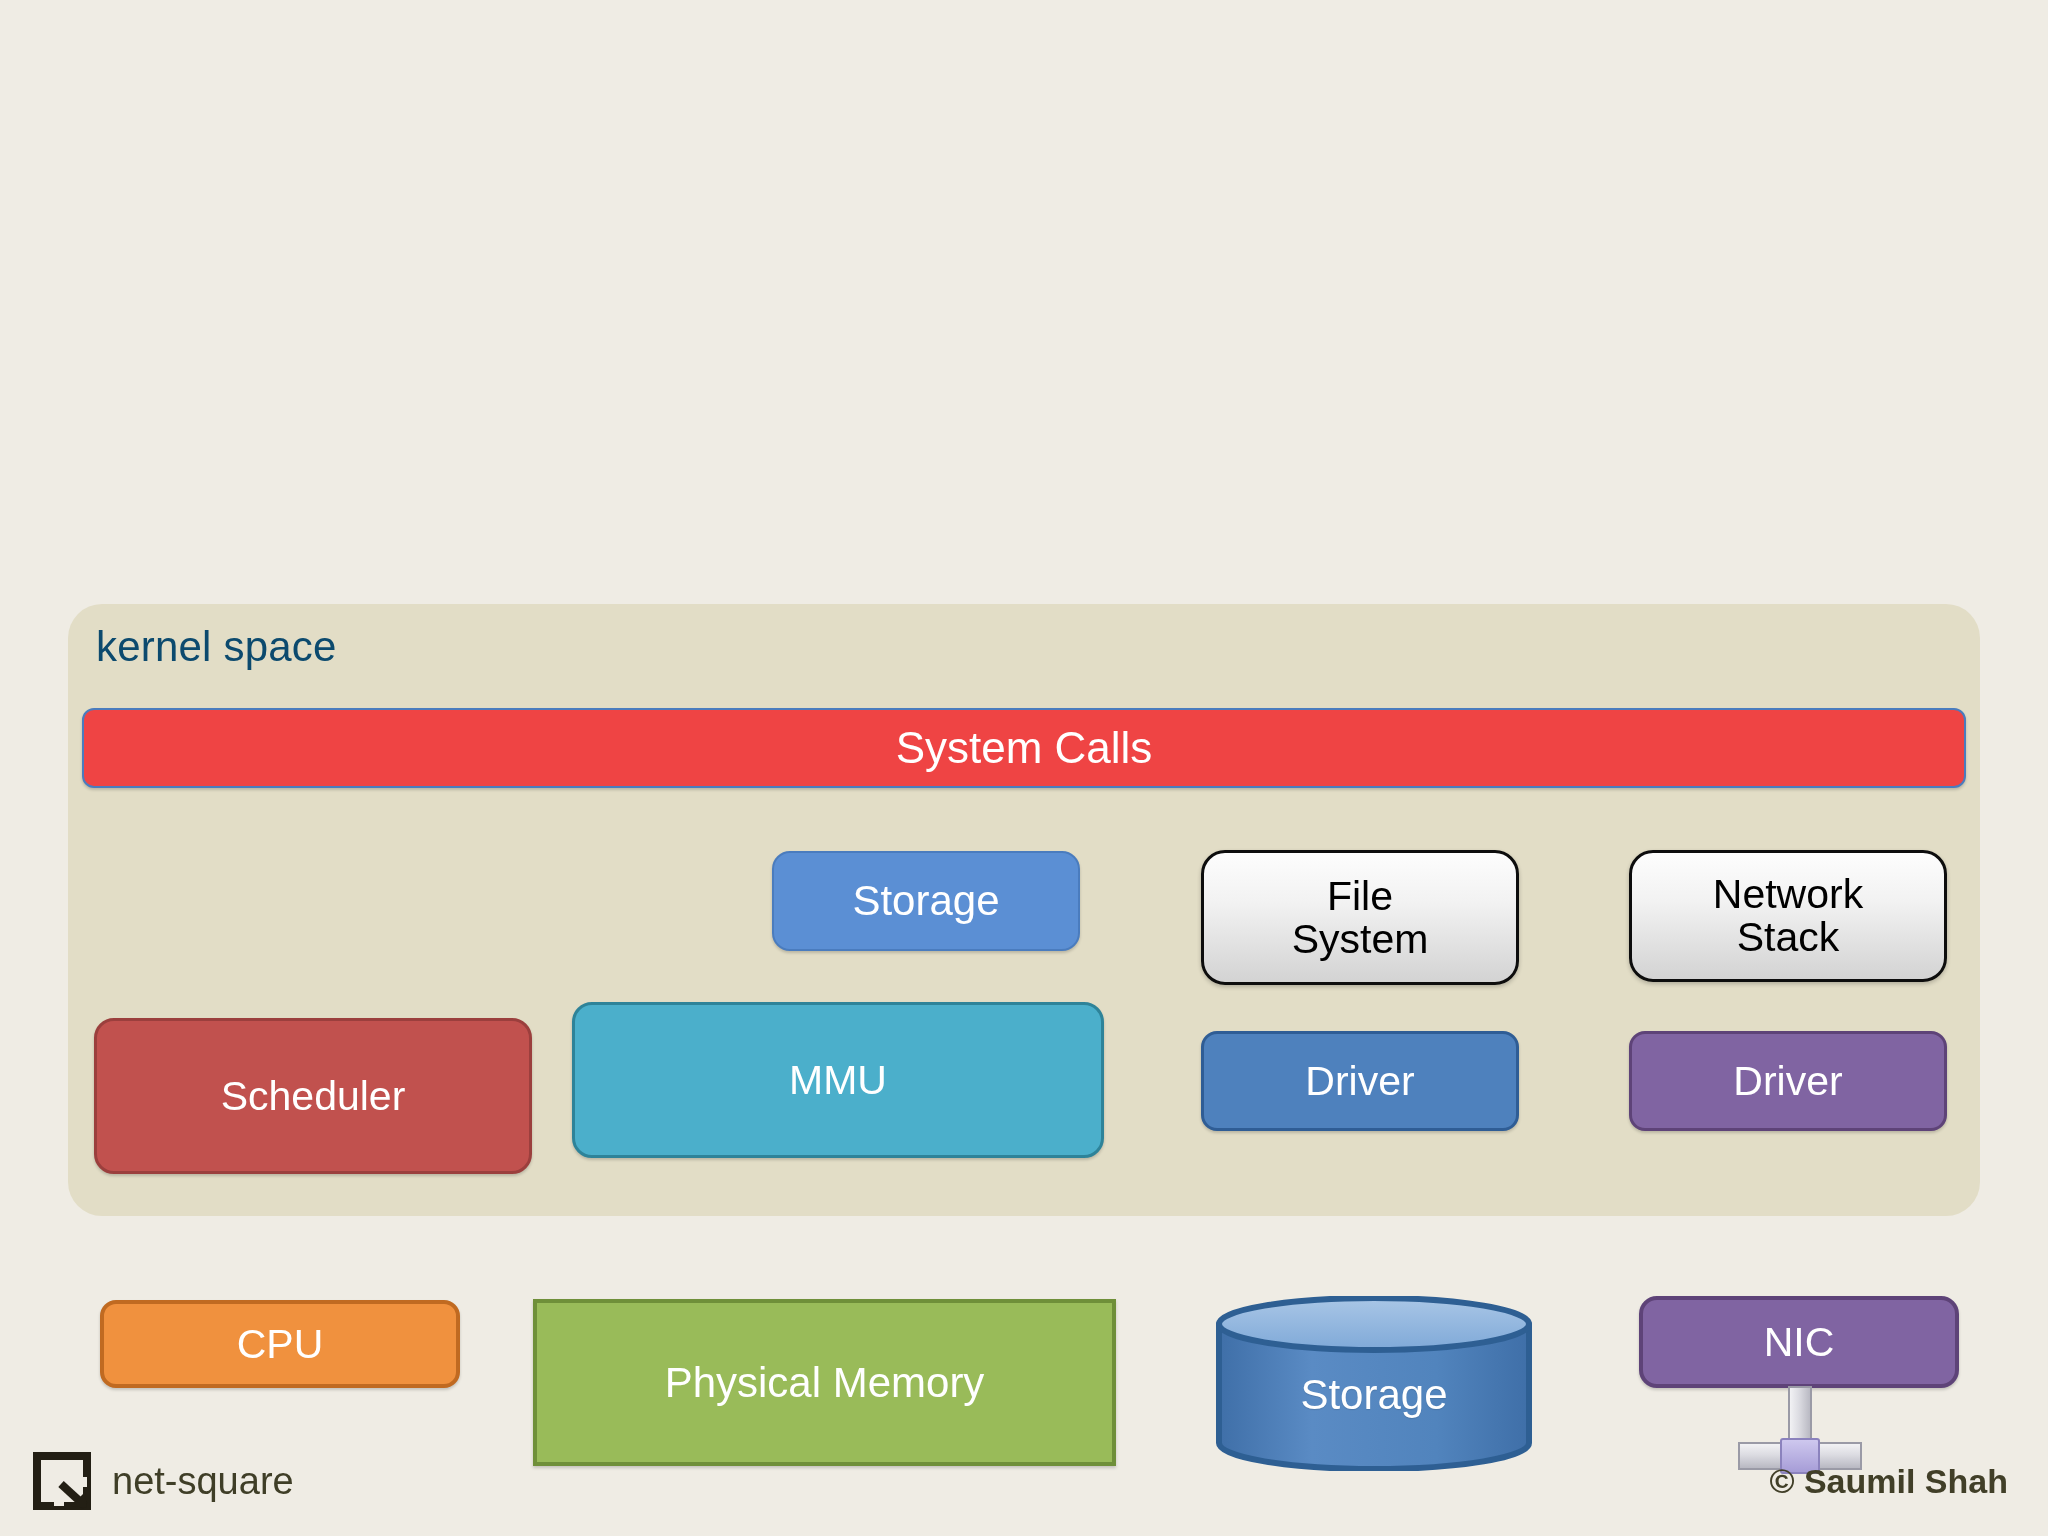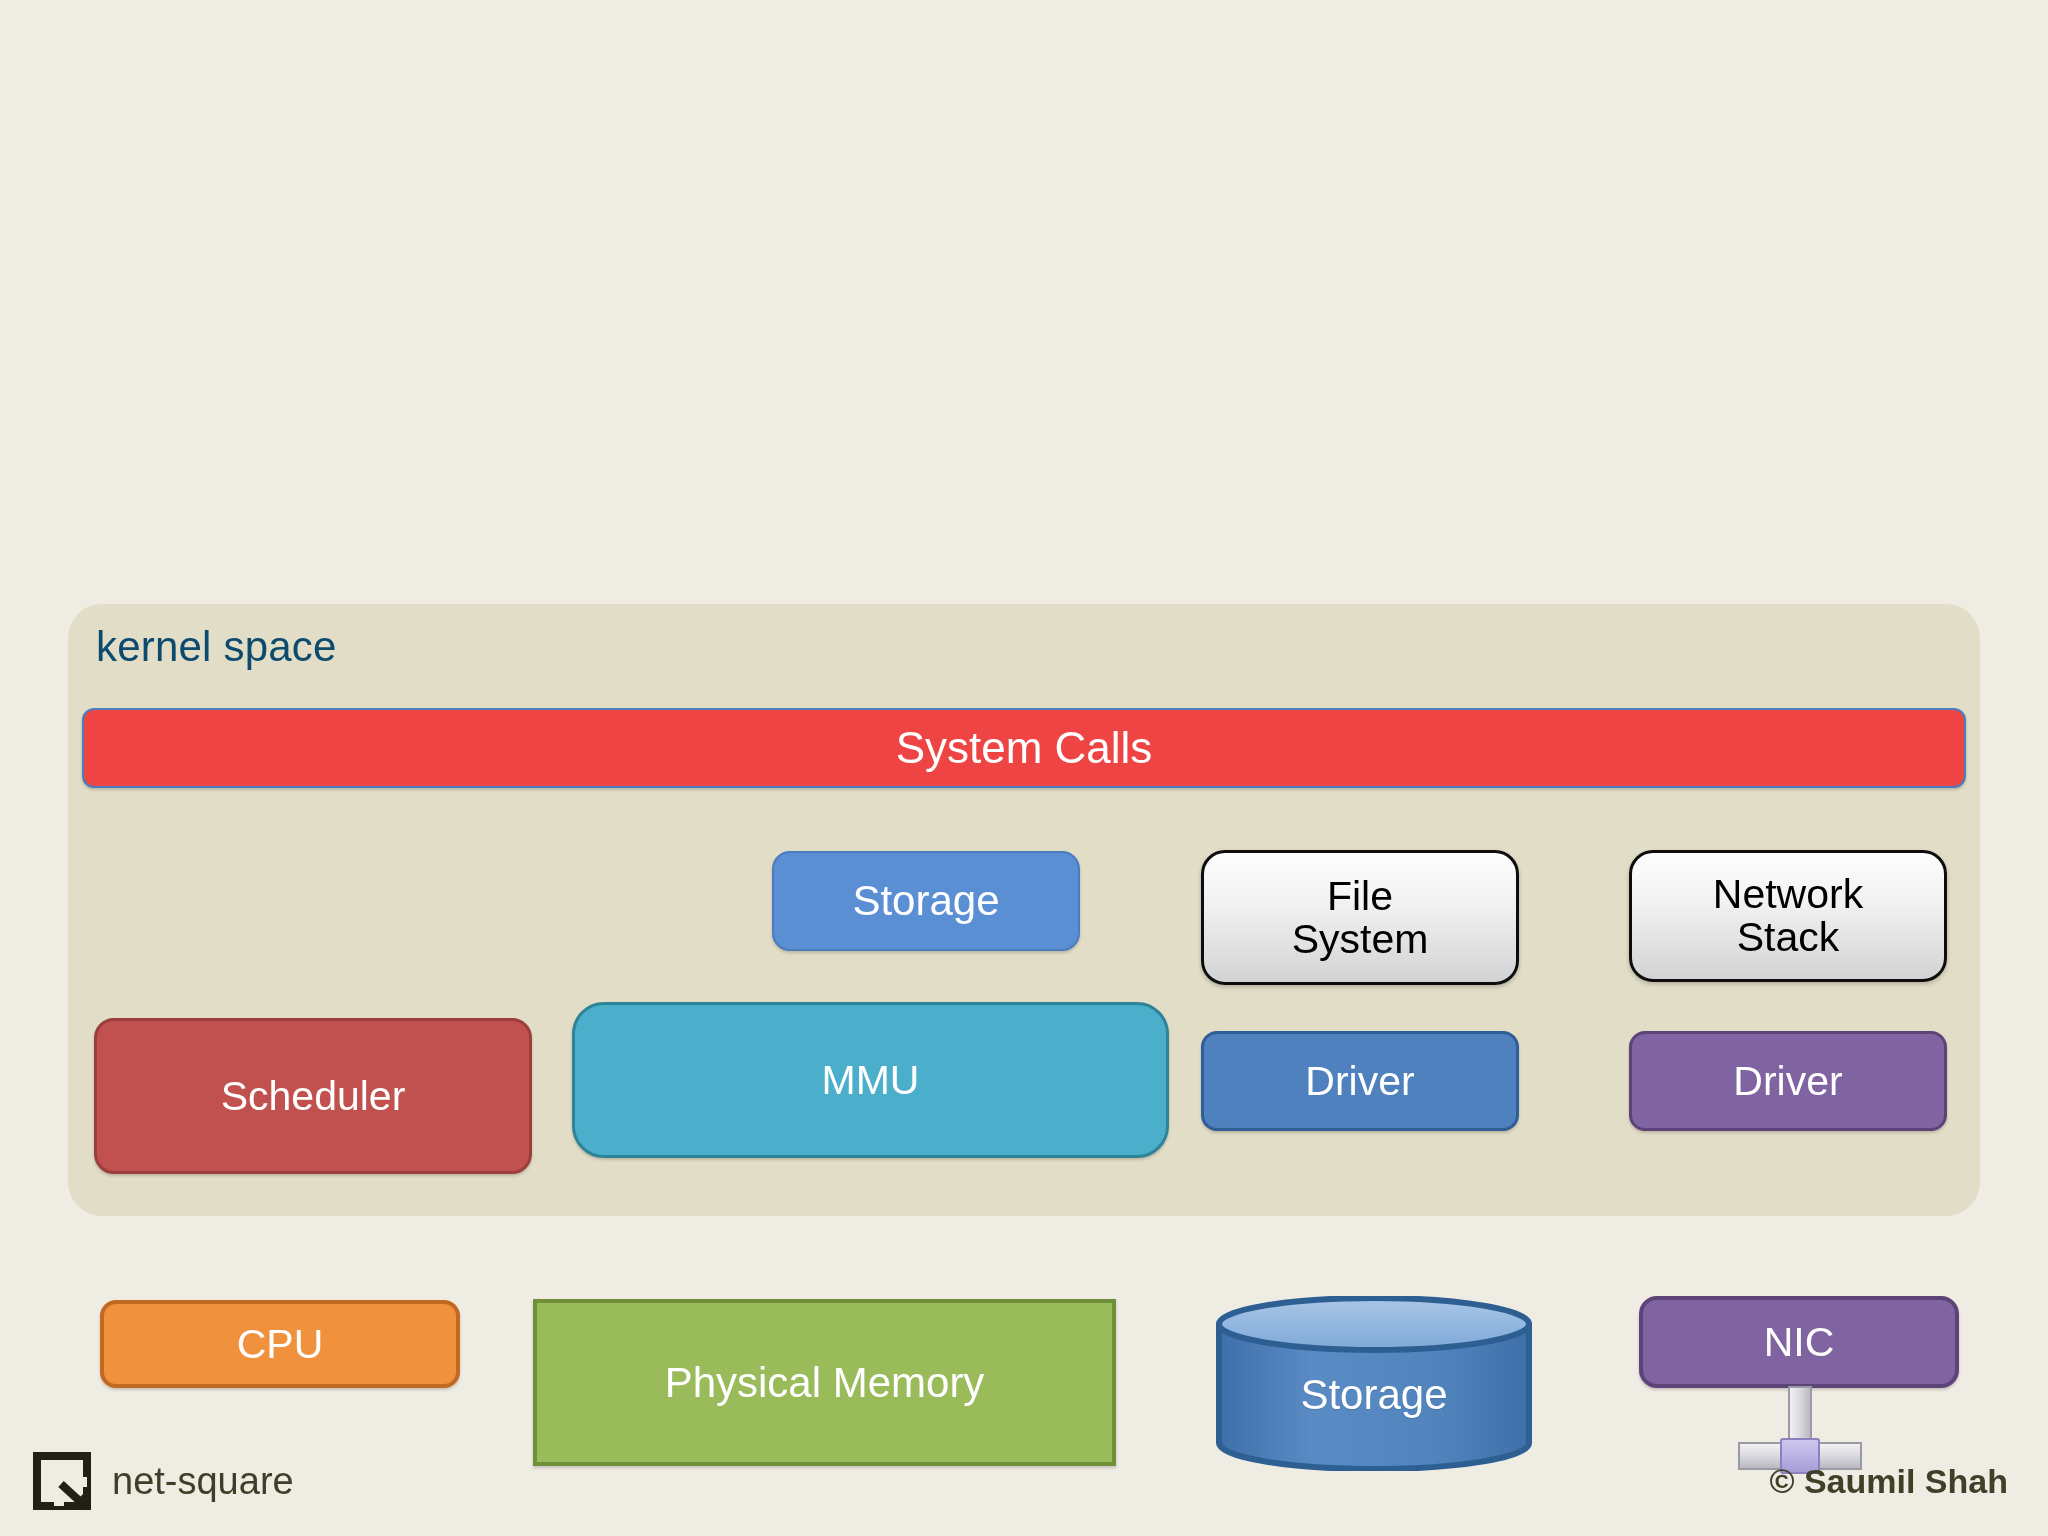--- a/index.html
+++ b/index.html
@@ -115,25 +115,25 @@
     background: #c1514e;
     border: 3px solid #9b3f3d;
     border-radius: 20px;
     margin-top: 16px;
   }
 
   
   #mmu {
     left: 504px;
     top: 398px;
-    width: 597px;
+    width: 532px;
     height: 156px;
     background: #4bafcb;
     border: 3px solid #2e8399;
-    border-radius: 32px;
+    border-radius: 20px;
   }
 
   
   #driver-storage {
     left: 1133px;
     top: 427px;
     width: 318px;
     height: 100px;
     background: #4e81bd;
     border: 3px solid #2f5d95;

